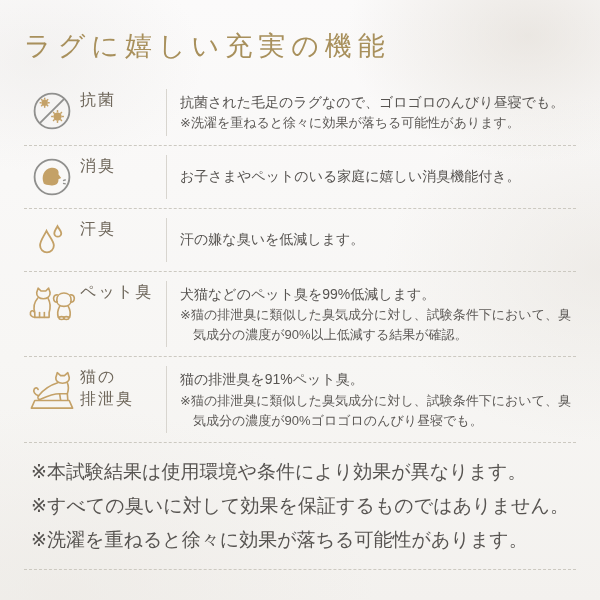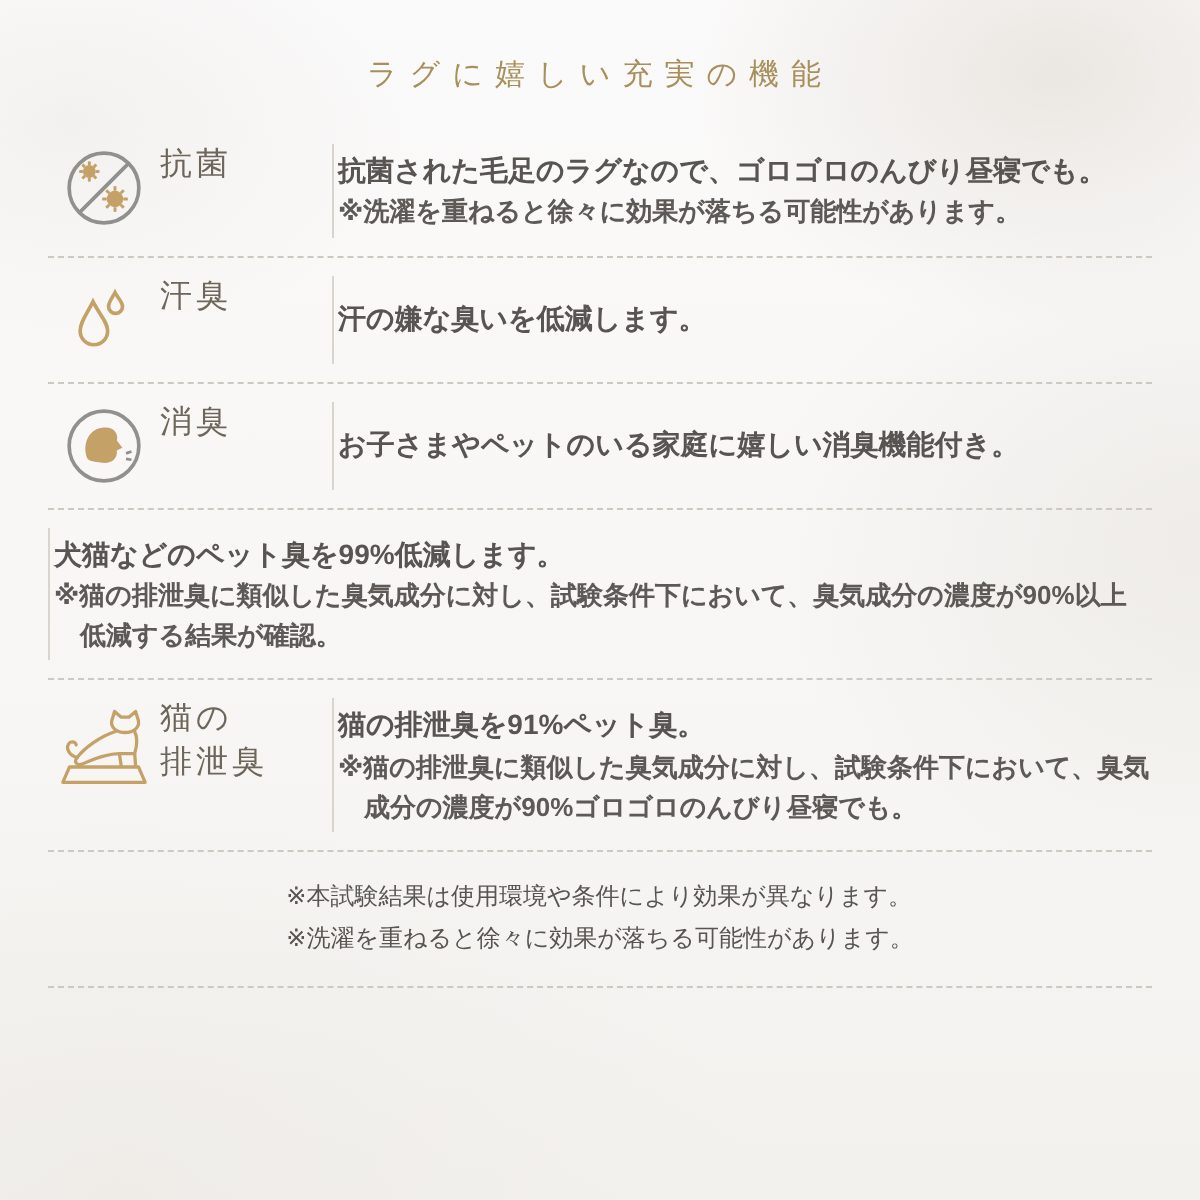--- a/index.html
+++ b/index.html
@@ -9,22 +9,21 @@
     background:
       radial-gradient(260px 180px at 88% 6%, rgba(215,208,198,.45), rgba(215,208,198,0) 70%),
       radial-gradient(300px 240px at 100% 45%, rgba(224,219,212,.40), rgba(224,219,212,0) 72%),
       radial-gradient(420px 260px at 10% 100%, rgba(235,232,227,.55), rgba(235,232,227,0) 75%),
       radial-gradient(240px 160px at 6% 10%, rgba(228,226,223,.35), rgba(228,226,223,0) 70%),
       linear-gradient(180deg,#fbfafa 0%,#f7f6f4 60%,#f3f1ee 100%);
     color:#575451;
   }
   .wrap{padding:24px 24px 10px 24px;}
   .title{
-    text-align:center;
-    font-size:15px;
+    font-size:27px;
     letter-spacing:6px;
     color:#a8905c;
     font-weight:500;
     margin:4px 0 16px 0;
   }
   .feature-row{
     display:flex;align-items:stretch;
     border-bottom:1px dashed #ccc9c1;
     padding:9px 0;
   }
@@ -39,22 +38,22 @@
   .label{
     font-size:16px;
     letter-spacing:2px;
     color:#6e665a;
     font-weight:500;
     line-height:1.35;
   }
   .row-text{
     flex:1;
     border-left:1px solid #d8d5cf;
-    padding:2px 0 2px 2px;
-    display:flex;flex-direction:column;justify-content:center;font-weight:bold;
+    padding:2px 0 2px 13px;
+    display:flex;flex-direction:column;justify-content:center;
   }
   .main-line{
     margin:0;
     font-size:14px;
     line-height:1.6;
     color:#575451;
   }
   .note-line{
     margin:0;
     font-size:13px;
@@ -64,21 +63,21 @@
   }
   .disclaimers{
     border-bottom:1px dashed #ccc9c1;
     padding:12px 0;
   }
   .disclaimers-inner{
     width:fit-content;margin:0 auto;text-align:left;
   }
   .disclaimer-line{
     margin:0;
-    font-size:12px;
+    font-size:19px;
     line-height:1.8;
     color:#575451;
   }
   .last-row{border-bottom:none;}
   svg{display:block;}
 </style>
 </head>
 <body>
 
 <div class="wrap">
@@ -122,55 +121,78 @@
     <div class="row-text">
       <p class="main-line">抗菌された毛足のラグなので、ゴロゴロのんびり昼寝でも。</p>
       <p class="note-line">※洗濯を重ねると徐々に効果が落ちる可能性があります。</p>
     </div>
   </div>
 
   <div class="feature-row">
     <div class="row-left">
       <div class="icon-box">
         <svg width="44" height="44" viewBox="0 0 48 48" fill="none">
-          <path d="M18 14 C14.5 21 11 25 11 30 a7.5 7.5 0 0 0 15 0 C26 25 21.5 21 18 14 Z" stroke="#c4a167" stroke-width="2"></path>
-          <path d="M30 9 C28.3 12.2 26.5 14.2 26.5 16.6 a3.8 3.8 0 0 0 7.6 0 C34.1 14.2 31.7 12.2 30 9 Z" stroke="#c4a167" stroke-width="2"></path>
-        </svg>
-      </div>
-      <div class="label">
-        <span>汗臭</span>
-      </div>
-    </div>
-    <div class="row-text">
-      <p class="main-line">汗の嫌な臭いを低減します。</p>
-    </div>
-  </div>
-
-  <div class="feature-row">
-    <div class="row-left">
-      <div class="icon-box">
-        <svg width="44" height="44" viewBox="0 0 48 48" fill="none">
           <circle cx="24" cy="24" r="19" stroke="#90908e" stroke-width="2"></circle>
           <path d="M15 31 C12 24 15 15 23 14 C30 13 32 18 31 21 L34 25 L31 26.5 C31.5 32 27 34 22 33 C19 32.6 16.5 32.5 15 31 Z" fill="#c4a167"></path>
           <g stroke="#90908e" stroke-width="1.5">
             <line x1="36" y1="28" x2="39" y2="27"></line>
             <line x1="36" y1="31" x2="39" y2="31.5"></line>
           </g>
         </svg>
       </div>
       <div class="label">
         <span>消臭</span>
       </div>
     </div>
     <div class="row-text">
       <p class="main-line">お子さまやペットのいる家庭に嬉しい消臭機能付き。</p>
     </div>
   </div>
 
   <div class="feature-row">
+    <div class="row-left">
+      <div class="icon-box">
+        <svg width="44" height="44" viewBox="0 0 48 48" fill="none">
+          <path d="M18 14 C14.5 21 11 25 11 30 a7.5 7.5 0 0 0 15 0 C26 25 21.5 21 18 14 Z" stroke="#c4a167" stroke-width="2"></path>
+          <path d="M30 9 C28.3 12.2 26.5 14.2 26.5 16.6 a3.8 3.8 0 0 0 7.6 0 C34.1 14.2 31.7 12.2 30 9 Z" stroke="#c4a167" stroke-width="2"></path>
+        </svg>
+      </div>
+      <div class="label">
+        <span>汗臭</span>
+      </div>
+    </div>
+    <div class="row-text">
+      <p class="main-line">汗の嫌な臭いを低減します。</p>
+    </div>
+  </div>
+
+  <div class="feature-row">
+    <div class="row-left">
+      <div class="icon-box">
+        <svg width="50" height="44" viewBox="0 0 52 46" fill="none" stroke="#c4a167" stroke-width="1.7" stroke-linecap="round" stroke-linejoin="round">
+
+          <path d="M10 12 L11.5 7.5 L14.5 10.5 L19.5 10.5 L22.5 7.5 L24 12 C24.5 16 21 18.5 17 18.5 C13 18.5 9.5 16 10 12 Z"></path>
+          <path d="M11 18 C7.5 22 6.5 28 8 33 L8 38 L23 38 L23 33 C24.5 28 24 22 22 18.5"></path>
+          <path d="M8 38 C4.5 38 3 35.5 3.5 33 C4 31 6 30.5 7 32"></path>
+          <line x1="13" y1="38" x2="13" y2="33"></line>
+          <line x1="18" y1="38" x2="18" y2="33"></line>
+
+          <path d="M31 20 C31 15 34.5 12.5 38.5 12.5 C42.5 12.5 46 15 46 20 C46 24 43 26.5 38.5 26.5 C34 26.5 31 24 31 20 Z"></path>
+          <path d="M31.5 14.5 C28.5 14 27 17 28 20 C28.8 22.3 31 22.5 31.5 21.5"></path>
+          <path d="M45.5 14.5 C48.5 14 50 17 49 20 C48.2 22.3 46 22.5 45.5 21.5"></path>
+          <path d="M34 26.5 C32 30 31.5 34 32.5 38 L33.5 38"></path>
+          <path d="M43 26.5 C45 30 45.5 34 44.5 38 L43.5 38"></path>
+          <ellipse cx="36" cy="38.8" rx="2.6" ry="1.5"></ellipse>
+          <ellipse cx="41" cy="38.8" rx="2.6" ry="1.5"></ellipse>
+        </svg>
+      </div>
+      <div class="label">
+        <span>ペット臭</span>
+      </div>
+    </div>
     <div class="row-text">
       <p class="main-line">犬猫などのペット臭を99%低減します。</p>
       <p class="note-line">※猫の排泄臭に類似した臭気成分に対し、試験条件下において、臭気成分の濃度が90%以上低減する結果が確認。</p>
     </div>
   </div>
 
   <div class="feature-row">
     <div class="row-left">
       <div class="icon-box">
         <svg width="46" height="46" viewBox="0 0 48 48" fill="none" stroke="#c4a167" stroke-width="1.7" stroke-linecap="round" stroke-linejoin="round">
@@ -189,20 +211,21 @@
     </div>
     <div class="row-text">
       <p class="main-line">猫の排泄臭を91%ペット臭。</p>
       <p class="note-line">※猫の排泄臭に類似した臭気成分に対し、試験条件下において、臭気成分の濃度が90%ゴロゴロのんびり昼寝でも。</p>
     </div>
   </div>
 
   <div class="disclaimers">
     <div class="disclaimers-inner">
       <p class="disclaimer-line">※本試験結果は使用環境や条件により効果が異なります。</p>
+      <p class="disclaimer-line">※すべての臭いに対して効果を保証するものではありません。</p>
       <p class="disclaimer-line">※洗濯を重ねると徐々に効果が落ちる可能性があります。</p>
     </div>
   </div>
 
 
   <div class="feature-row last-row">
     
     
   </div>
 

